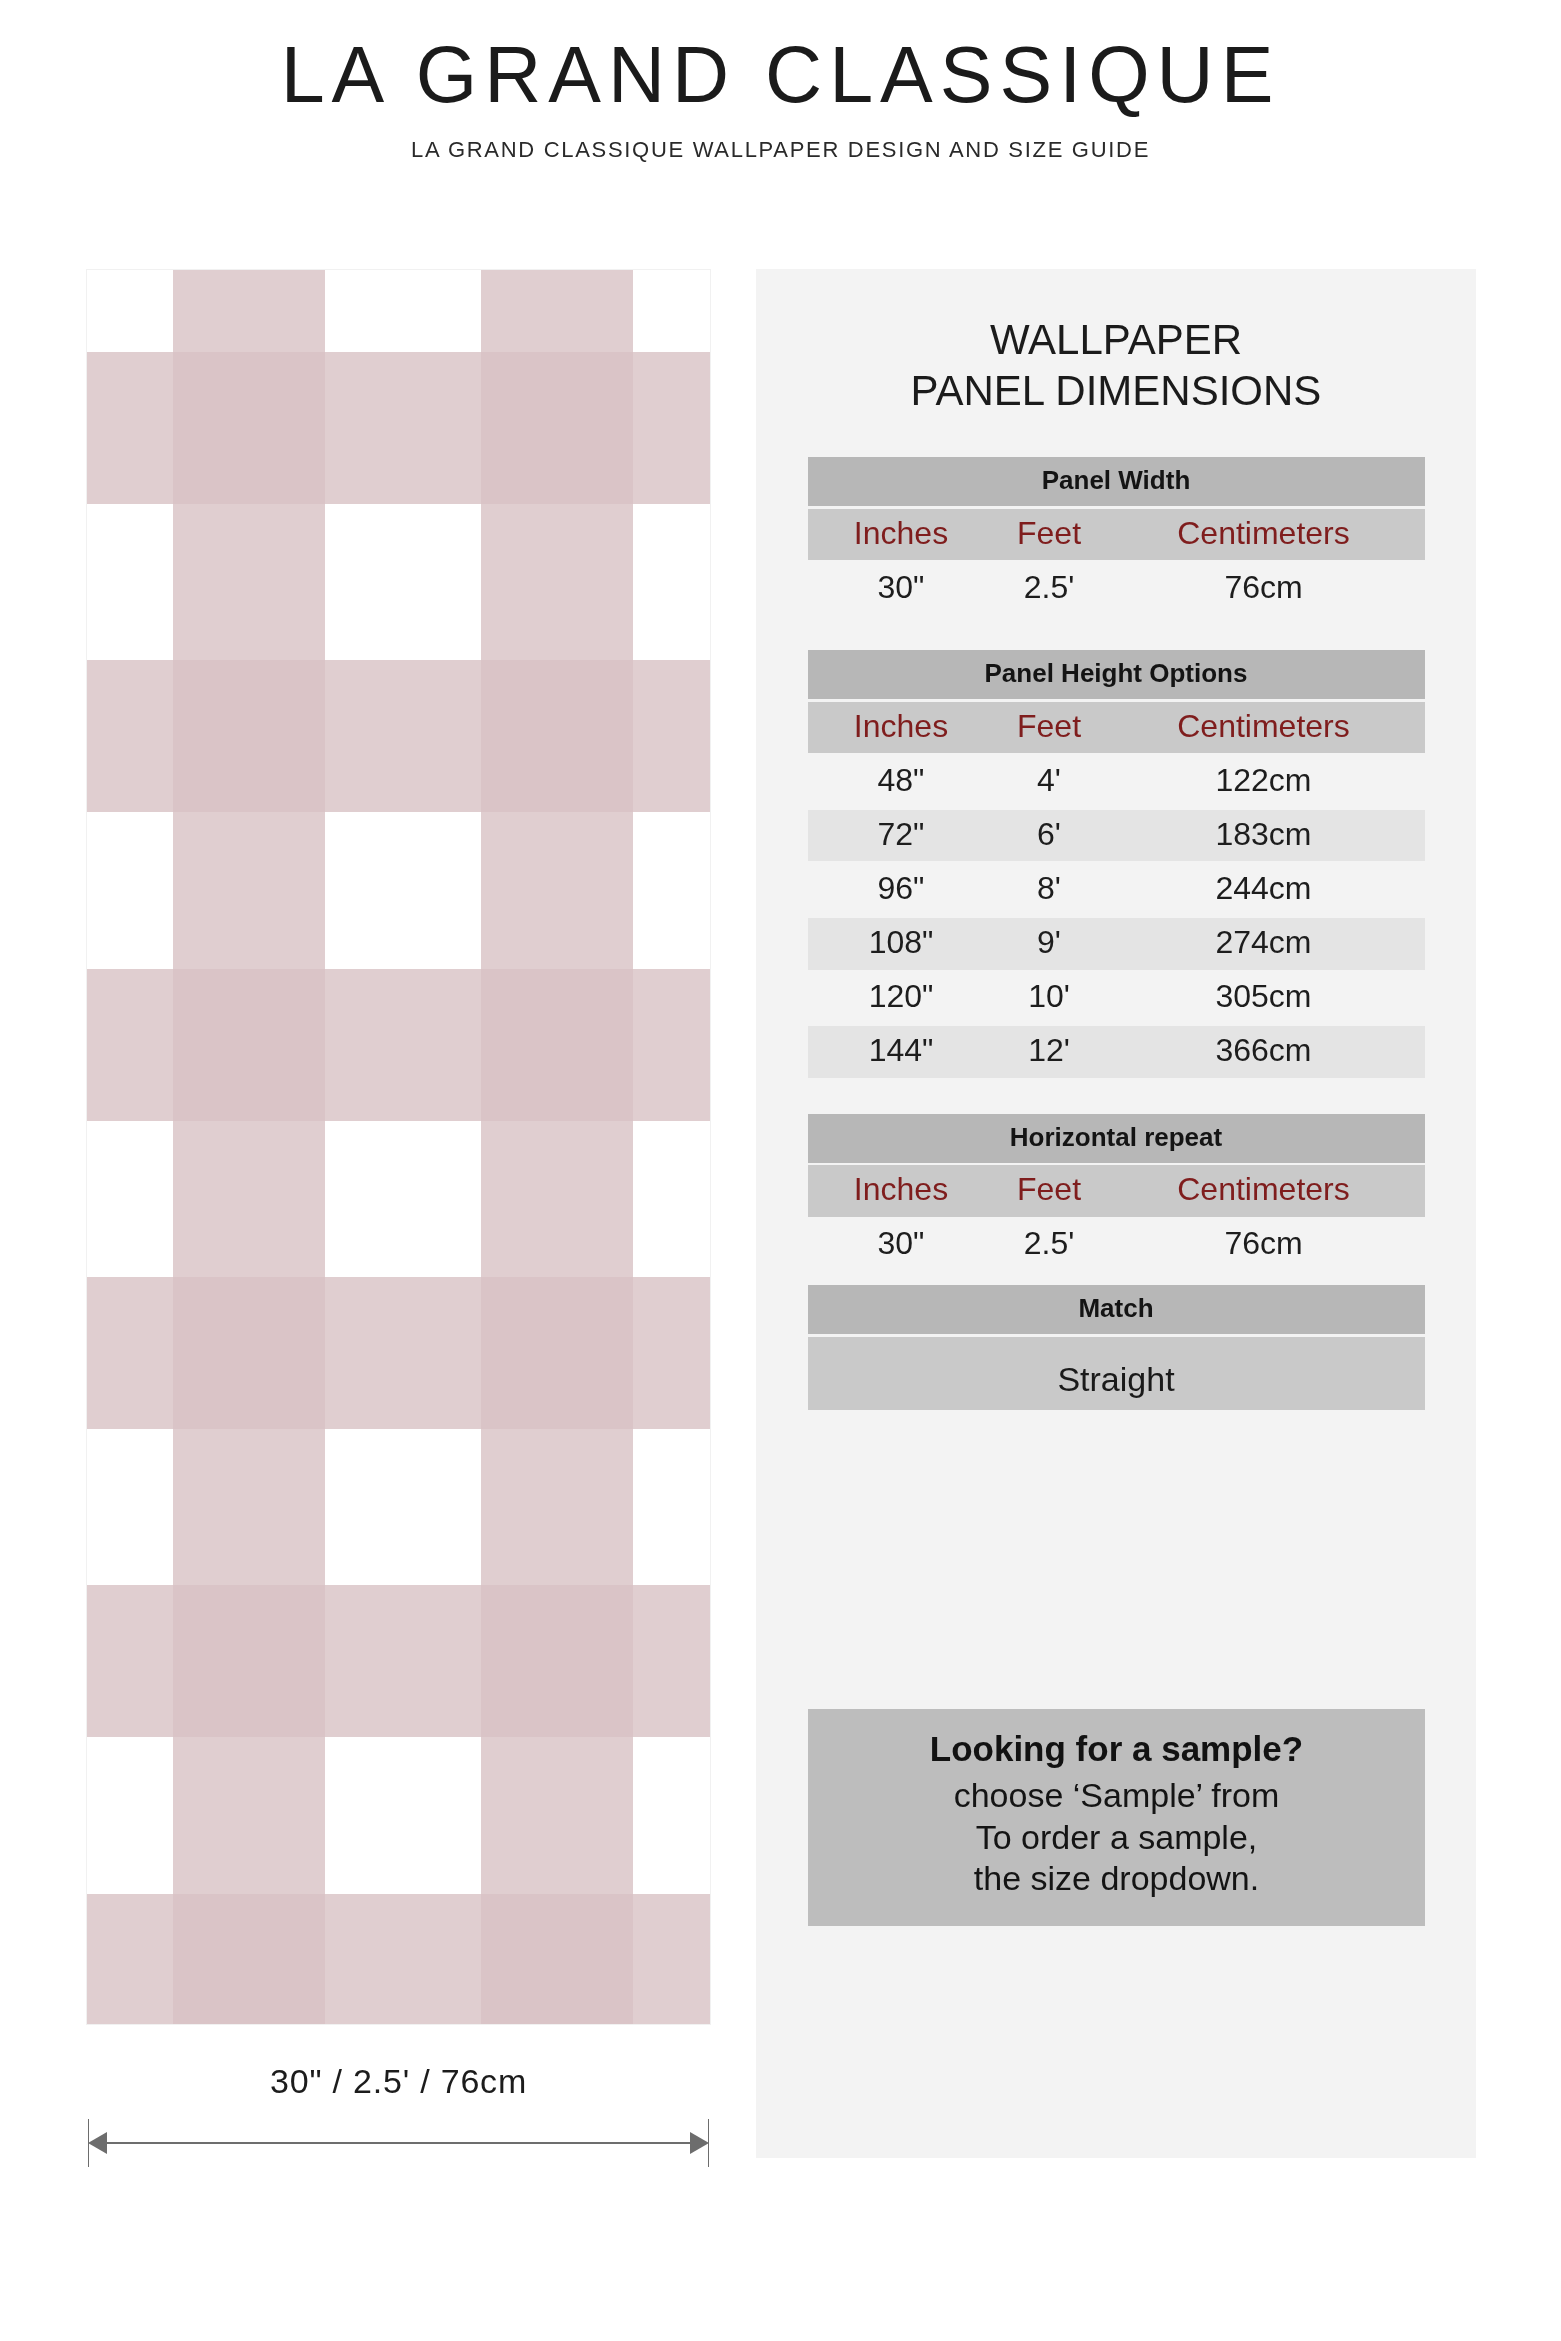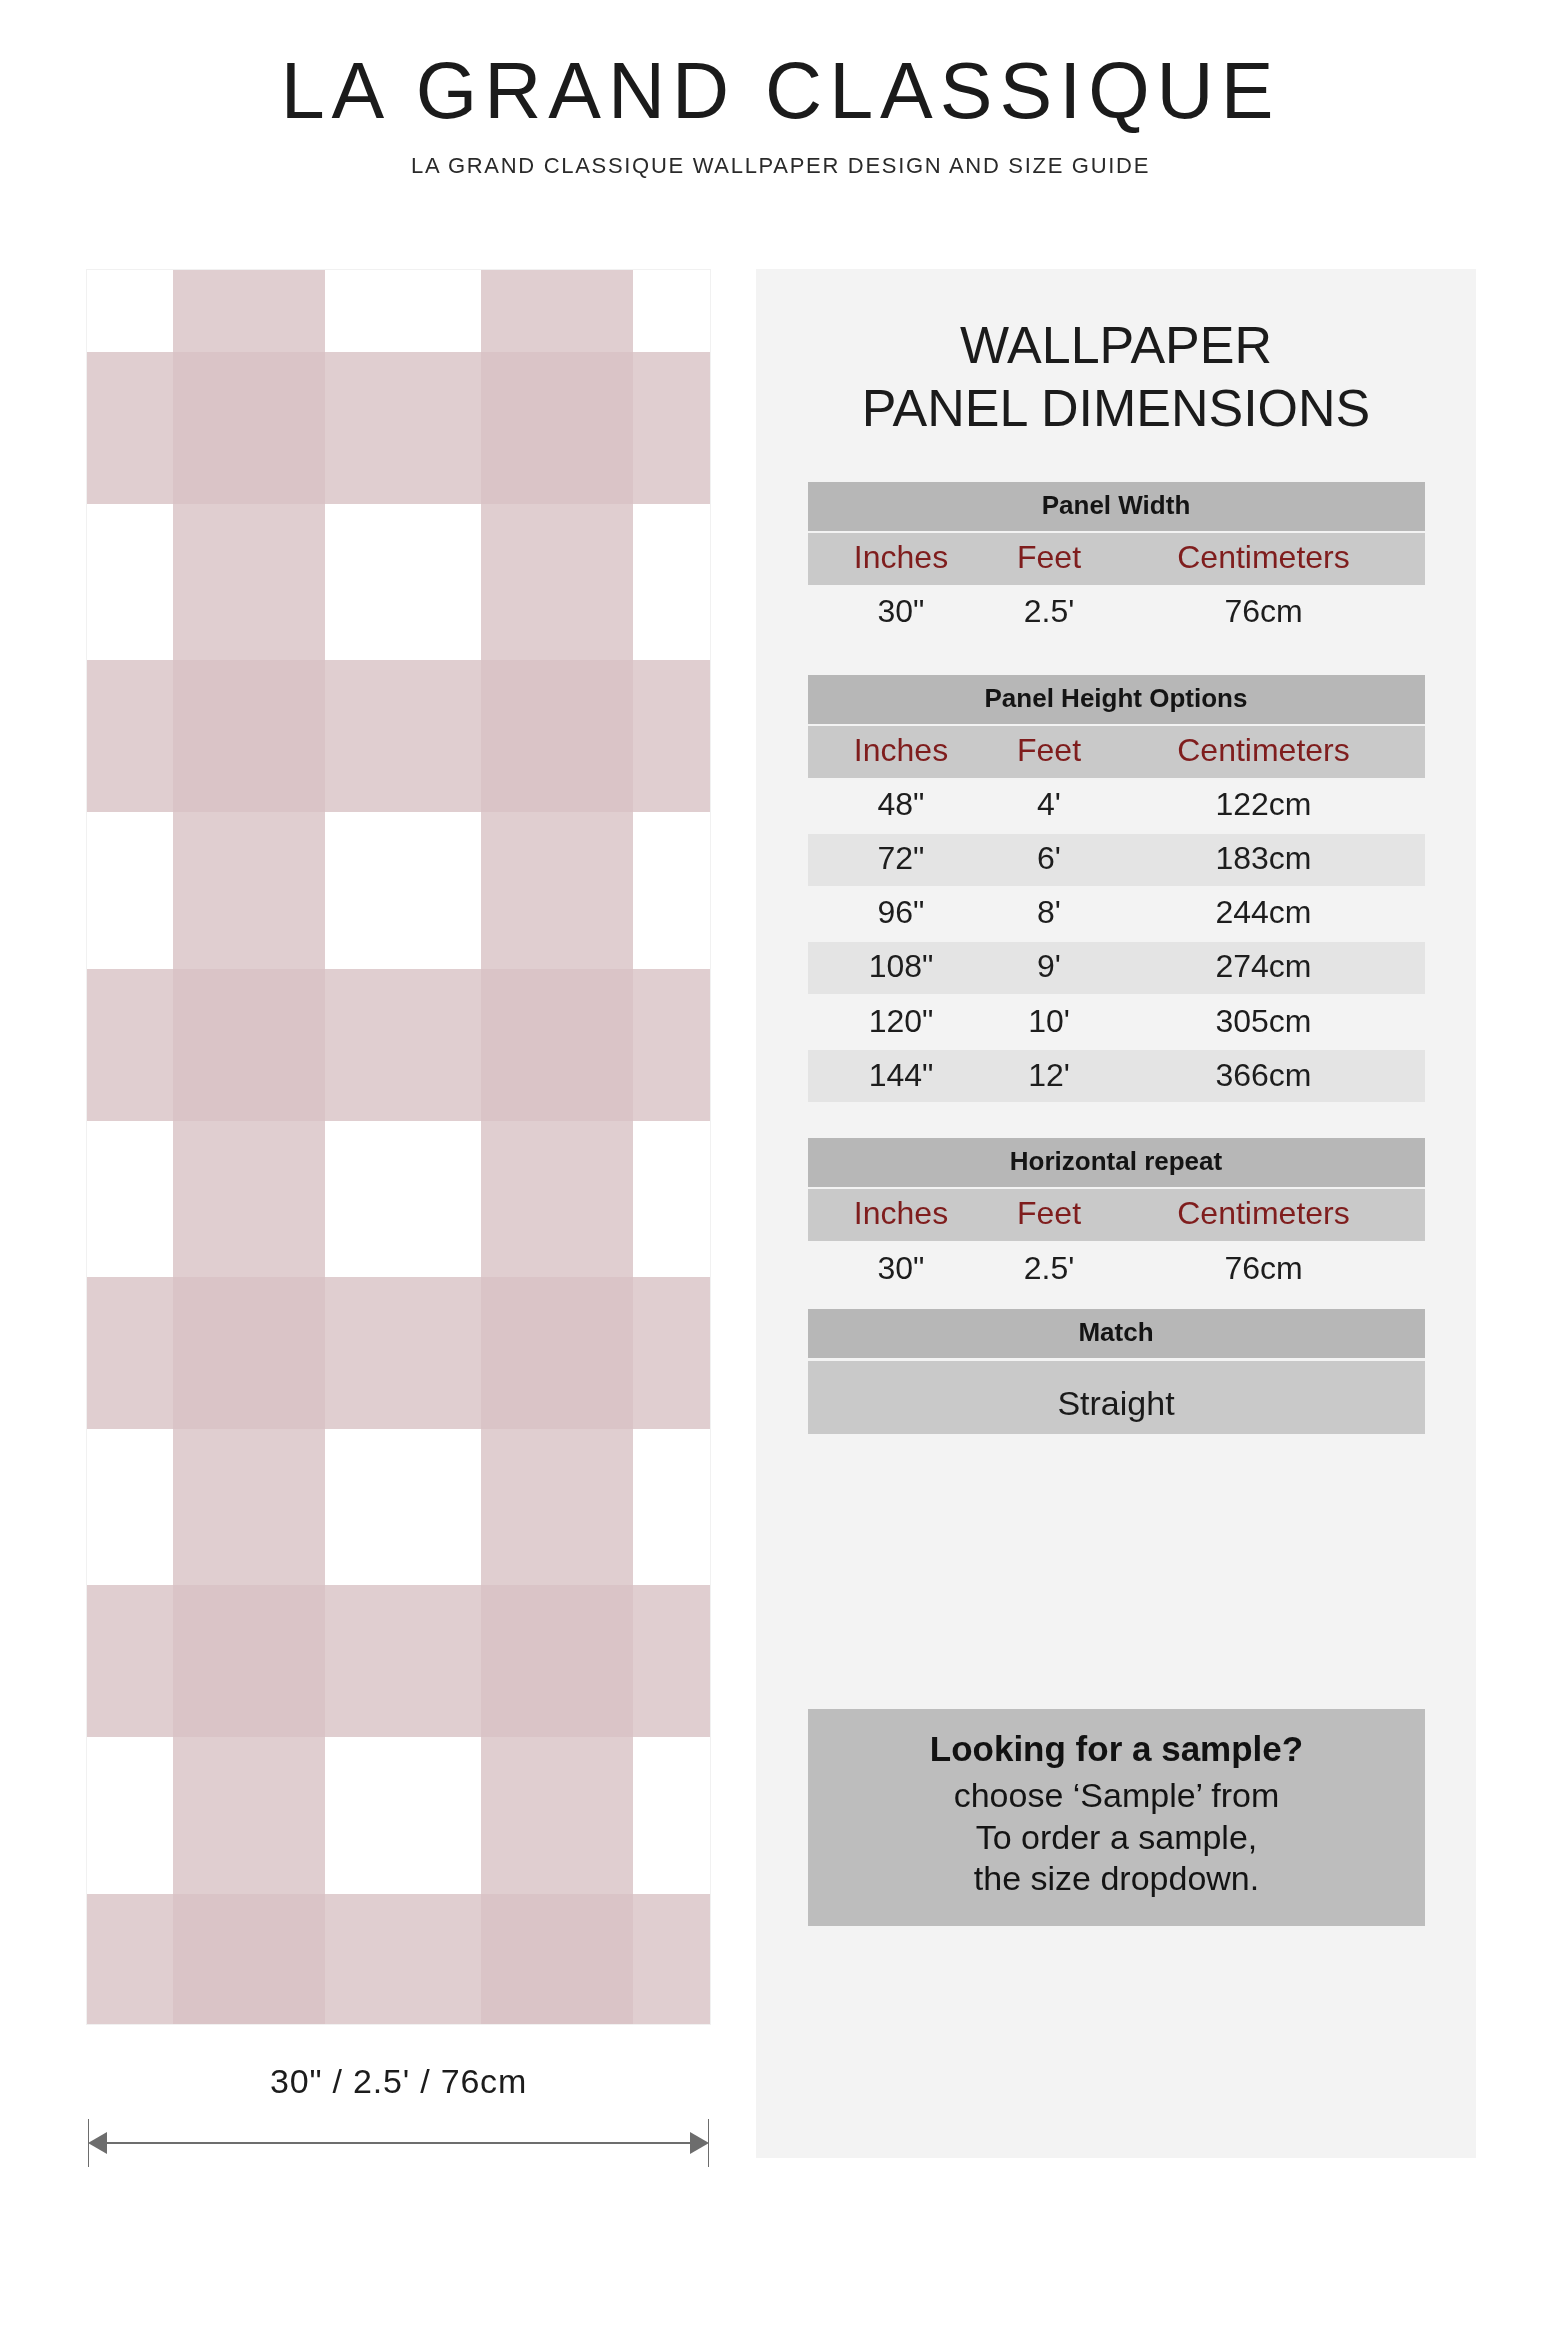--- a/index.html
+++ b/index.html
@@ -13,21 +13,21 @@
   }
   .page {
     position: relative;
     width: 1561px;
     height: 2342px;
     background: #ffffff;
   }
 
   
   .header {
-    padding-top: 50px;
+    padding-top: 34px;
     text-align: center;
   }
   .brand-title {
     font-family: "Liberation Sans", sans-serif;
     font-weight: 300;
     font-size: 79px;
     letter-spacing: 7px;
     color: #1b1b1b;
     line-height: 1.05;
     white-space: nowrap;
@@ -127,21 +127,21 @@
     left: 756px;
     top: 0;
     width: 720px;
     height: 1889px;
     background: #f3f3f3;
   }
   .panel-title {
     margin-top: 45px;
     text-align: center;
     font-weight: 300;
-    font-size: 52px;
+    font-size: 42px;
     line-height: 1.22;
     color: #1b1b1b;
   }
 
   .table-block { margin: 0 auto; width: 617px; }
   .block-gap-lg { margin-top: 41px; }
   .block-gap-md { margin-top: 36px; }
   .block-gap-sm { margin-top: 14px; }
 
   .band {

